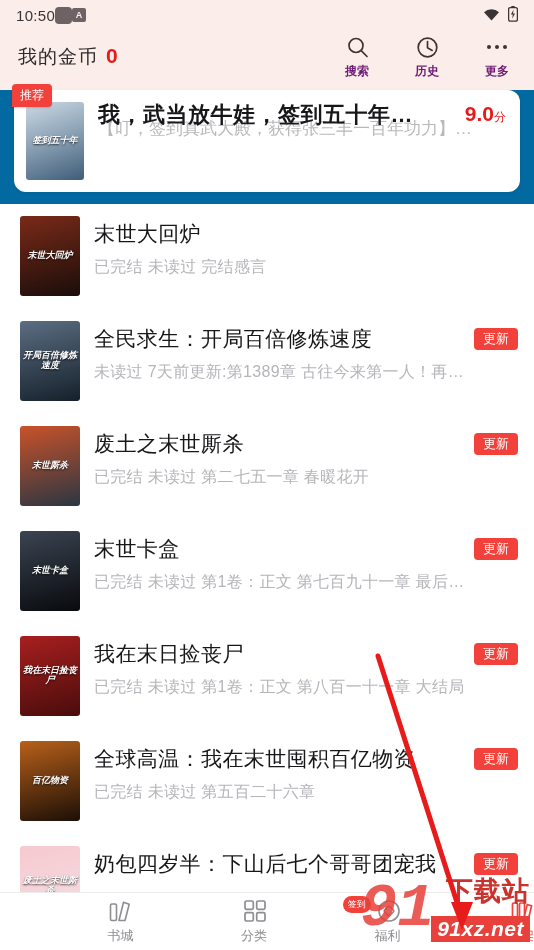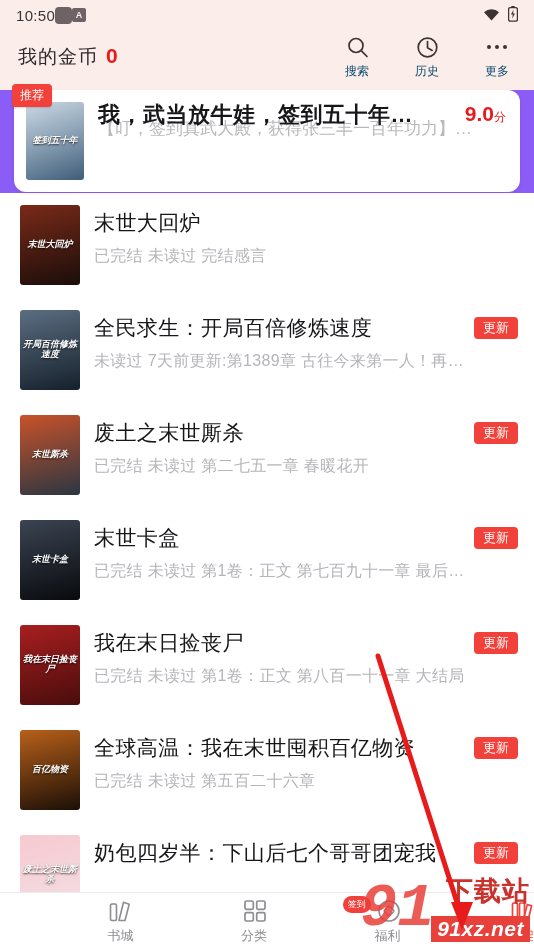--- a/index.html
+++ b/index.html
@@ -34,26 +34,26 @@
   }
   .coins{ display:flex; align-items:baseline; gap:8px; }
   .coins-label{ font-size:19px; color:#2f2a2c; letter-spacing:1px; }
   .coins-value{ font-size:21px; color:#e81b1b; font-weight:bold; }
   .hdr-actions{ margin-left:auto; display:flex; align-items:flex-start; gap:28px; }
   .hdr-btn{
     display:flex; flex-direction:column; align-items:center;
     gap:3px; width:42px; cursor:pointer;
   }
   .hdr-btn .gl{ height:26px; display:flex; align-items:center; justify-content:center; }
-  .hdr-btn .lb{ font-size:12px; color:#0c4a6e; }
+  .hdr-btn .lb{ font-size:12px; color:#701a75;font-weight:bold; }
   .dots{ display:flex; gap:4px; align-items:center; height:26px; }
   .dots i{ width:4px; height:4px; border-radius:50%; background:#3c3335; display:block; }
 
   
-  .feature-wrap{ background:#8b5cf6; padding:0 14px 1px; }
+  .feature-wrap{ background:#0369a1; padding:0 14px 12px; }
   .feature-card{
     background:#fff; border-radius:12px;
     box-shadow:0 1px 4px rgba(0,0,0,.06);
     padding:12px 14px 12px 12px; display:flex; gap:14px;
     position:relative; min-height:88px;
   }
   .badge-rec{
     position:absolute; left:-2px; top:-6px;
     background:#f2413a; color:#fff; font-size:12px;
     padding:3px 8px; border-radius:4px 4px 4px 0; z-index:4;

